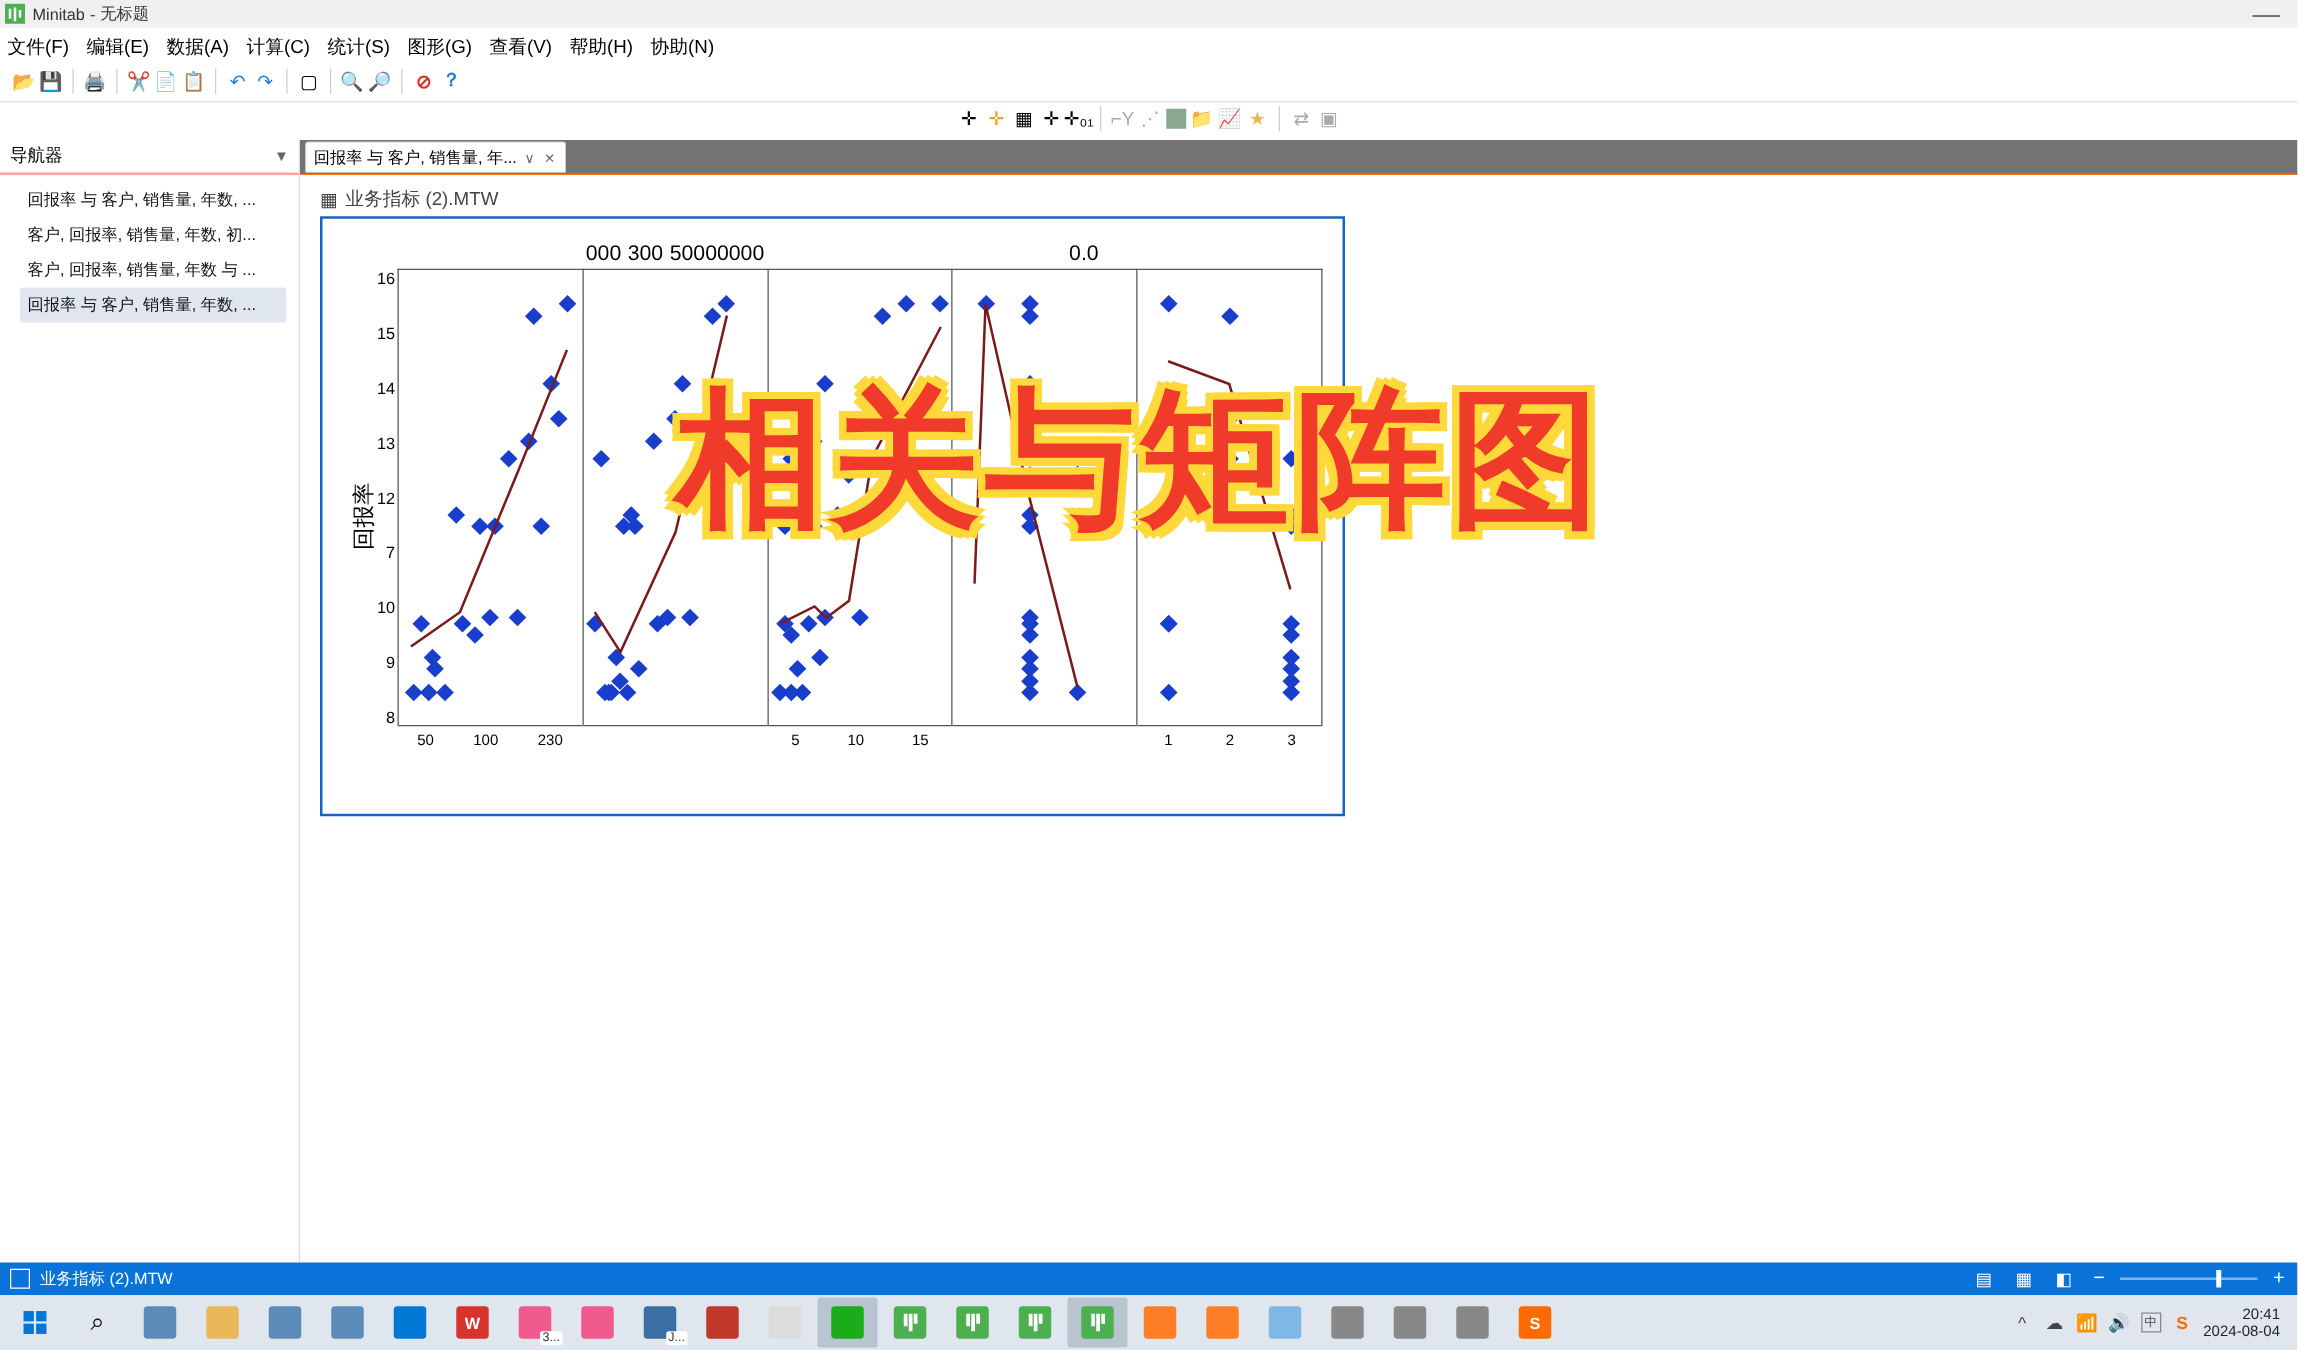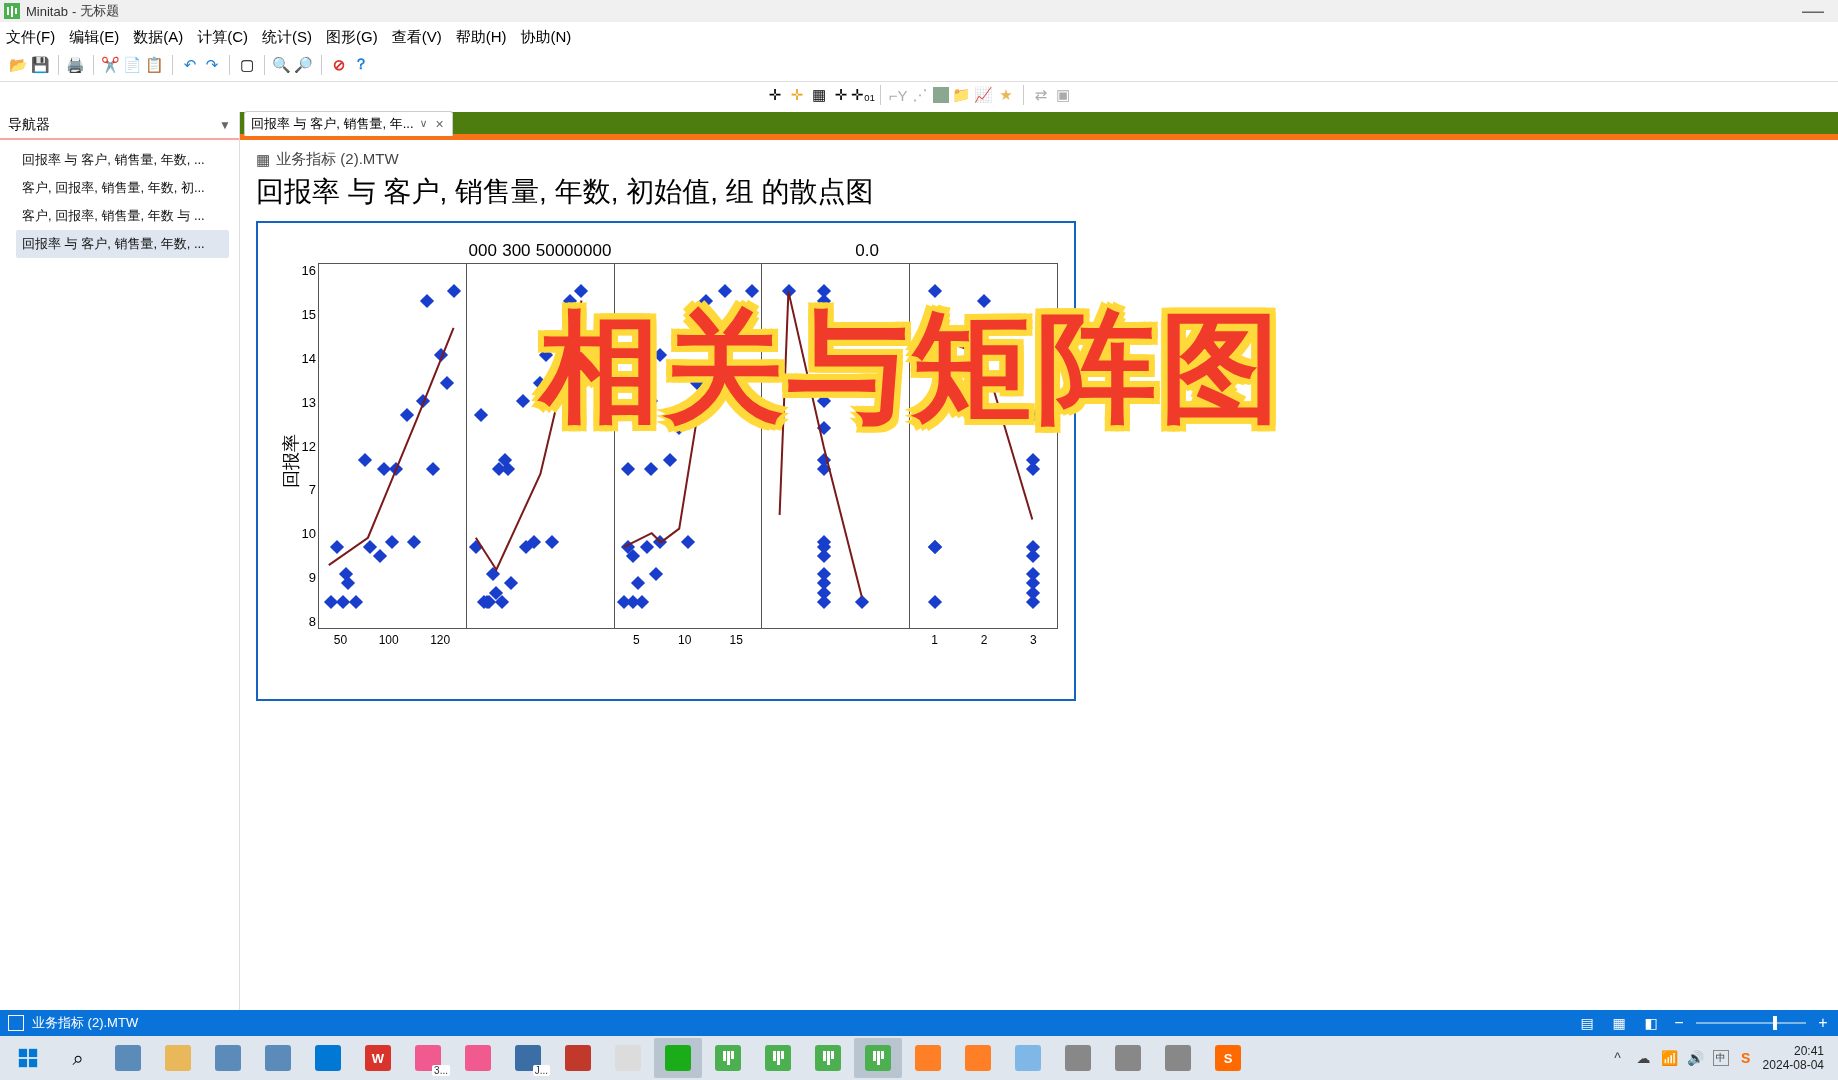--- a/index.html
+++ b/index.html
@@ -20,21 +20,21 @@
 
 .workarea { flex: 1; display: flex; min-height: 0; }
 .nav-panel { width: 240px; border-right: 1px solid #ddd; display:flex; flex-direction:column; }
 .nav-header { display:flex; align-items:center; padding:4px 8px; font-size:14px; border-bottom:2px solid #fca5a5; }
 .nav-header .drop { margin-left: auto; font-size:12px; color:#666;}
 .nav-list { padding: 6px 10px 6px 16px; font-size: 13px; color:#111; }
 .nav-item { padding: 5px 6px; border-radius:2px; white-space:nowrap; overflow:hidden; text-overflow:ellipsis; cursor:pointer;}
 .nav-item.selected { background:#dfe6f0; }
 
 .main { flex:1; display:flex; flex-direction:column; min-width:0; position:relative; }
-.tabstrip { display:flex; align-items:center; height:28px; border-bottom:6px solid #f97316; padding-left:4px; gap:2px; background:#4d7c0f;}
+.tabstrip { display:flex; align-items:center; height:28px; border-bottom:1px solid #f97316; padding-left:4px; gap:2px; background:#737373;}
 .doc-tab { display:flex; align-items:center; padding:3px 6px; font-size:13px; background:#fff; border:1px solid #ccc; border-bottom:none; border-radius:3px 3px 0 0; gap:6px; max-width:220px;}
 .doc-tab .lbl{overflow:hidden; text-overflow:ellipsis; white-space:nowrap;}
 .doc-tab .tchev{font-size:11px;color:#666;cursor:pointer;}
 .doc-tab .tclose{font-size:14px;color:#666;cursor:pointer;padding:0 2px;}
 
 .content { flex:1; overflow:auto; padding:10px 16px; }
 .file-label { display:flex; align-items:center; gap:6px; font-size:15px; color:#444; margin-bottom:4px;}
 .chart-title { font-size:28px; font-weight:400; margin-bottom:10px; white-space:nowrap; overflow:hidden;}
 .plot-frame{border:2px solid #1565c0; padding:8px 4px 4px 4px; position:relative; width:820px; height:480px;}
 .plot-area{position:absolute; left:60px; top:40px; right:16px; bottom:70px; display:flex;}
@@ -162,21 +162,20 @@
         <span class="lbl">回报率 与 客户, 销售量, 年...</span>
         <span class="tchev">∨</span>
         <span class="tclose">×</span>
       </div>
     </div>
     <div class="content">
       <div class="file-label">
         <span>▦</span>
         <span>业务指标 (2).MTW</span>
       </div>
-      <div class="chart-title">回报率 与 客户, 销售量, 年数, 初始值, 组 的散点图</div>
 
       <div class="plot-frame">
         <div class="ylabel-v">回报率</div>
         <div class="yticks" id="yticks">
             <span>16</span>
             <span>15</span>
             <span>14</span>
             <span>13</span>
             <span>12</span>
             <span>7</span>
@@ -323,21 +322,21 @@
               <div class="pt" style="left: 83.3333%; top: 41.25%;"></div>
               <div class="pline"><svg viewBox="0 0 100 100" preserveAspectRatio="none">
                   <path d="M16.666666666666664 19.999999999999996 L50 25 L83.33333333333334 70 " vector-effect="non-scaling-stroke"></path>
                 </svg></div>
             </div>
           </div>
         <div class="xticks" id="xticks">
             <div class="xt">
               <span>50</span>
               <span>100</span>
-              <span>120</span>
+              <span>230</span>
             </div>
             <div class="xt"></div>
             <div class="xt">
               <span>5</span>
               <span>10</span>
               <span>15</span>
             </div>
             <div class="xt"></div>
             <div class="xt">
               <span>1</span>

